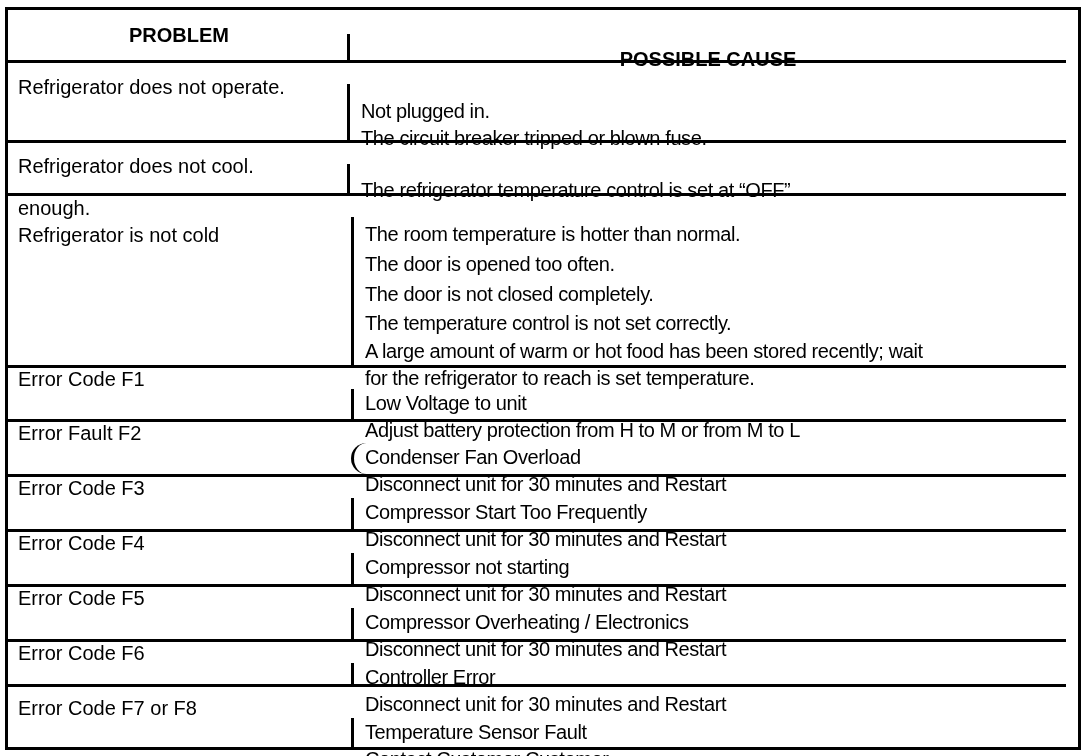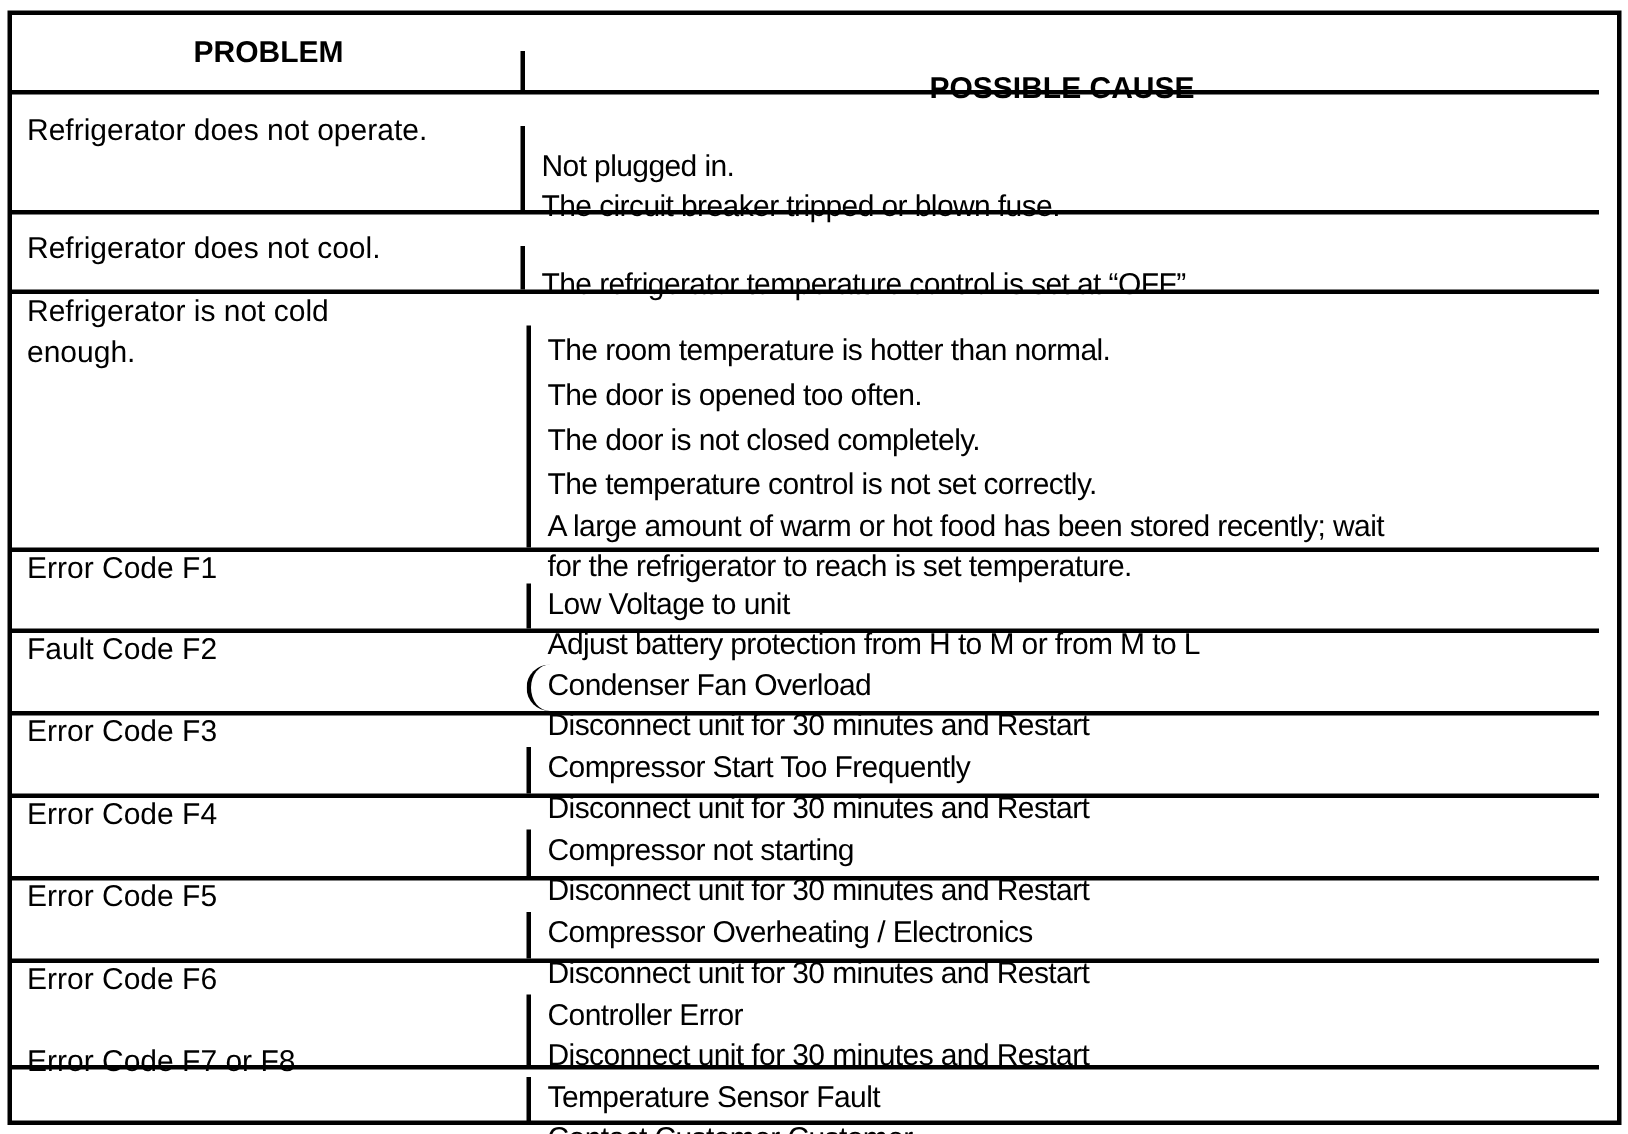--- a/index.html
+++ b/index.html
@@ -96,22 +96,22 @@
     <div class="cell right" style="left:339px; padding-top:13px;">
       <div class="txt cause-narrow">
         <span class="line">The refrigerator temperature control is set at “OFF”</span>
       </div>
     </div>
   </div>
 
   <div class="row" style="top:183px; height:175px;">
     <div class="cell left" style="width:346px; padding-top:2px;">
       <div class="txt">
+        <span class="line">enough.</span>
         <span class="line">Refrigerator is not cold</span>
-        <span class="line">enough.</span>
       </div>
     </div>
     <div class="cell right" style="left:343px; padding-top:2px;">
       <div class="txt cause-narrow spaced">
         <span class="line">The room temperature is hotter than normal.</span>
         <span class="line">The door is opened too often.</span>
         <span class="line">The door is not closed completely.</span>
         <span class="line" style="line-height:29px;">The temperature control is not set correctly.</span>
         <span class="line" style="line-height:27px;">A large amount of warm or hot food has been stored recently; wait</span>
         <span class="line" style="line-height:27px;">for the refrigerator to reach is set temperature.</span>
@@ -129,21 +129,21 @@
       <div class="txt cause-narrow">
         <span class="line">Low Voltage to unit</span>
         <span class="line">Adjust battery protection from H to M or from M to L</span>
       </div>
     </div>
   </div>
 
   <div class="row" style="top:409px; height:58px;">
     <div class="cell left" style="width:346px; padding-top:1px;">
       <div class="txt">
-          <span class="line">Fault Code F2</span>
+          <span class="line">Error Fault F2</span>
         </div>
     </div>
     <div class="cell right" style="left:343px; padding-top:1px;border-radius:20px;">
       <div class="txt cause-narrow">
         <span class="line">Condenser Fan Overload</span>
         <span class="line">Disconnect unit for 30 minutes and Restart</span>
       </div>
     </div>
   </div>
 
@@ -182,21 +182,21 @@
         </div>
     </div>
     <div class="cell right" style="left:343px; padding-top:1px;">
       <div class="txt cause-narrow">
         <span class="line">Compressor Overheating / Electronics</span>
         <span class="line">Disconnect unit for 30 minutes and Restart</span>
       </div>
     </div>
   </div>
 
-  <div class="row" style="top:629px; height:74px;">
+  <div class="row" style="top:629px; height:48px;">
     <div class="cell left" style="width:346px; padding-top:1px;">
       <div class="txt">
           <span class="line">Error Code F6</span>
         </div>
     </div>
     <div class="cell right" style="left:343px; padding-top:1px;">
       <div class="txt cause-narrow">
         <span class="line">Controller Error</span>
         <span class="line">Disconnect unit for 30 minutes and Restart</span>
       </div>

